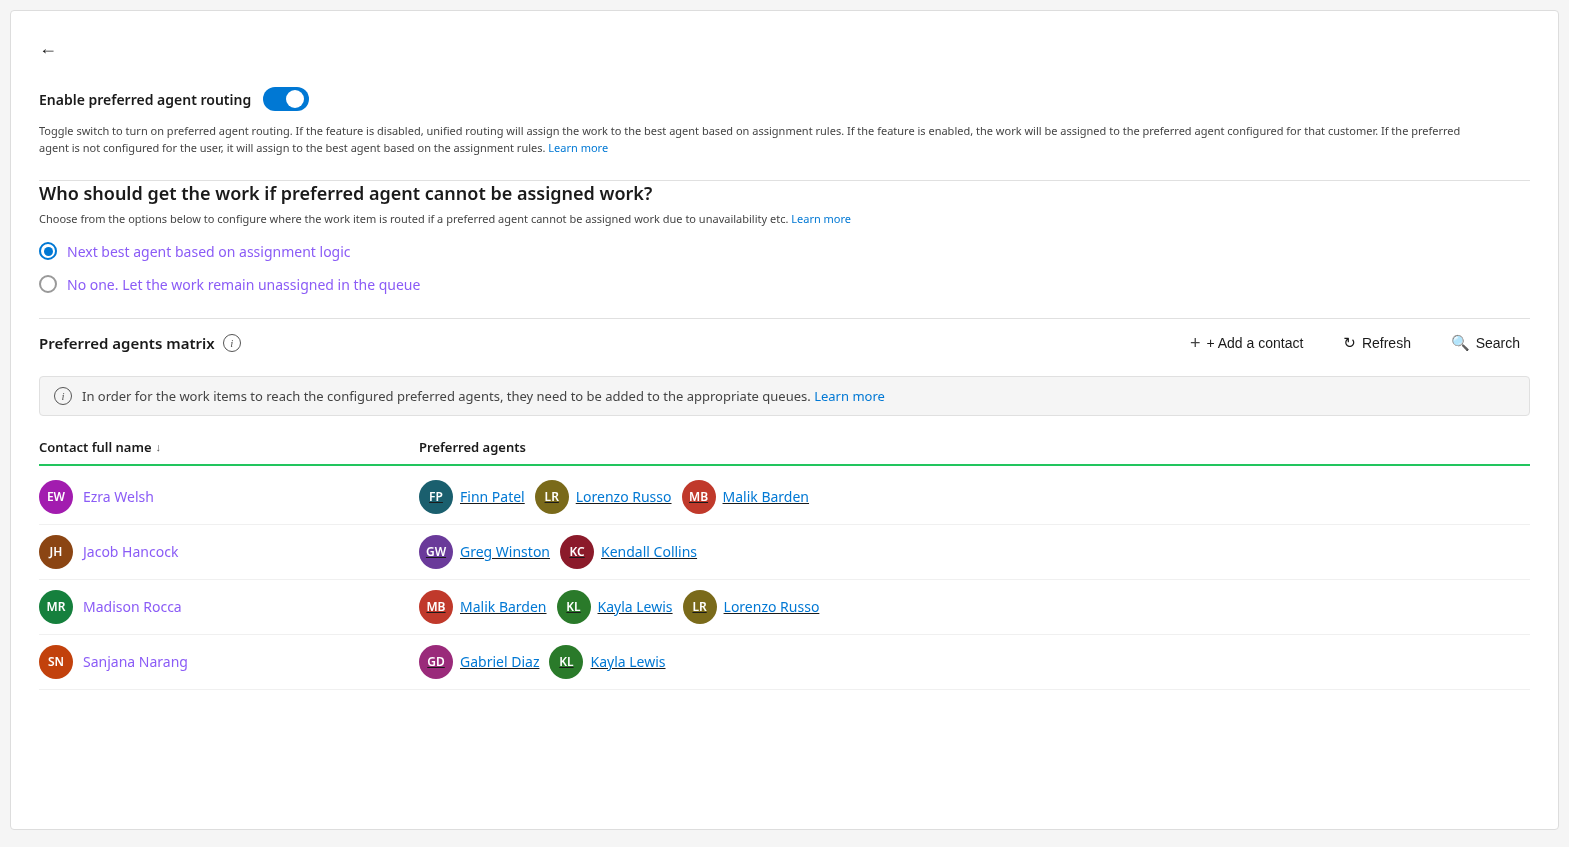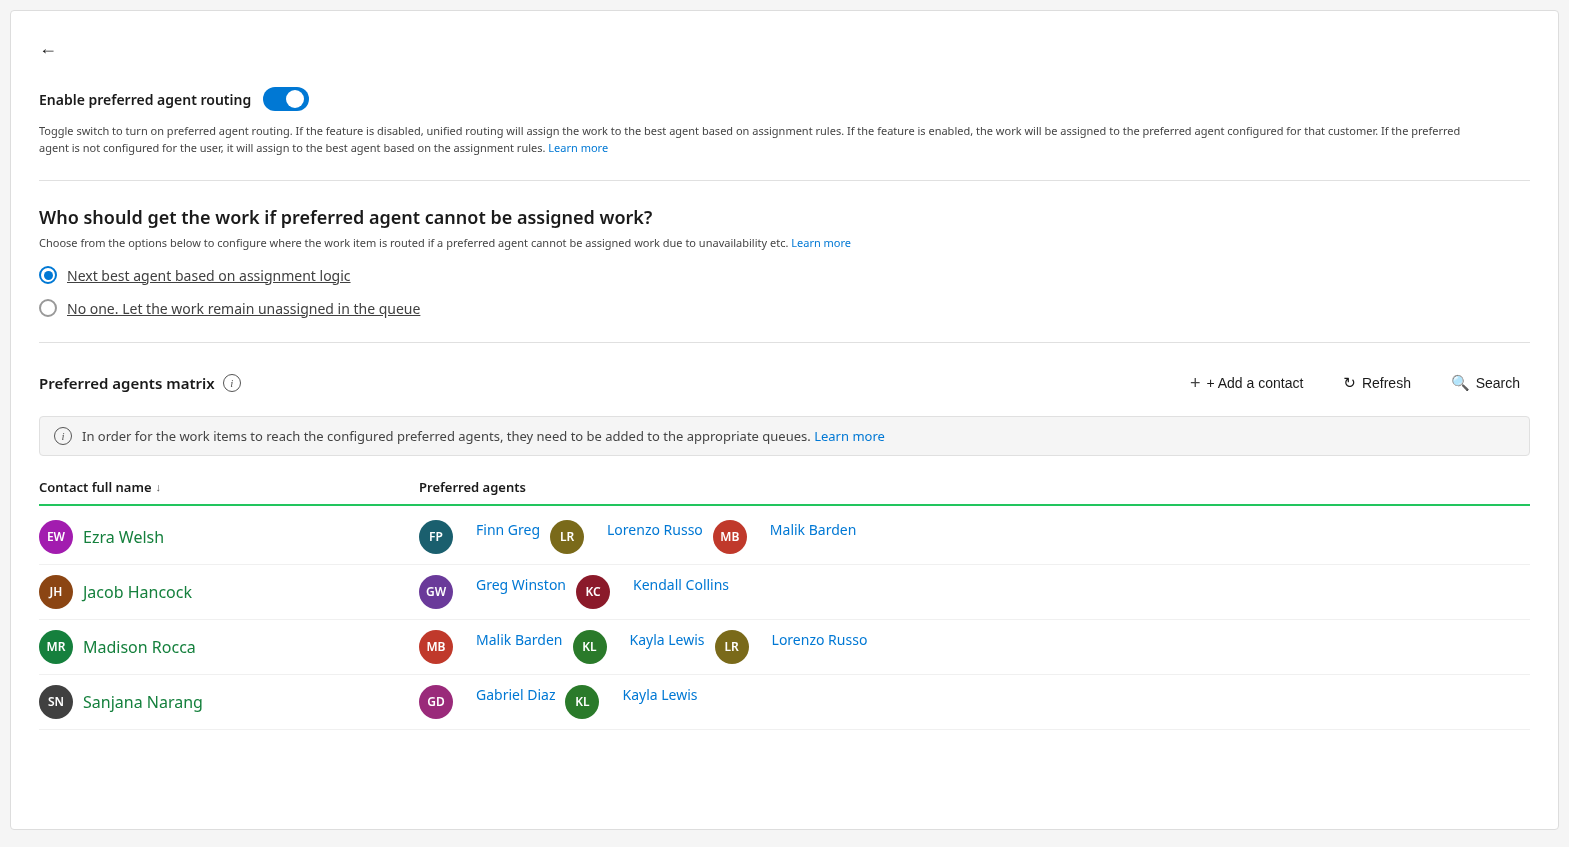--- a/index.html
+++ b/index.html
@@ -27,21 +27,20 @@
       font-size: 18px;
       color: #1a1a1a;
       cursor: pointer;
     }
     .page-title {
       font-size: 22px;
       font-weight: 600;
       color: #1a1a1a;
     }
     .section {
-      margin-bottom: 24px;
       padding-bottom: 24px;
       border-bottom: 1px solid #e0e0e0;
     }
     .toggle-row {
       display: flex;
       align-items: center;
       gap: 12px;
       margin-bottom: 12px;
     }
     .toggle-label {
@@ -114,22 +113,21 @@
       width: 9px;
       height: 9px;
       border-radius: 50%;
       background: #0078d4;
     }
     .radio-circle.empty {
       border-color: #999;
     }
     .radio-text {
       font-size: 14px;
-      color: #404040;
-      text-decoration: underline;
+      color: #8b5cf6;
     }
     .matrix-section {
       margin-top: 8px;
     }
     .matrix-header {
       display: flex;
       align-items: center;
       justify-content: space-between;
       margin-bottom: 16px;
     }
@@ -235,33 +233,35 @@
       border-radius: 50%;
       display: flex;
       align-items: center;
       justify-content: center;
       font-size: 12px;
       font-weight: 600;
       color: #fff;
       flex-shrink: 0;
     }
     .contact-name {
-      color: #15803d;
-      cursor: pointer;
-      font-size: 16px;
+      color: #8b5cf6;
+      cursor: pointer;
+      font-size: 14px;
     }
     .agents-cell {
       display: flex;
       align-items: center;
       gap: 10px;
       flex-wrap: wrap;
     }
     .agent-item {
       display: flex;
-      gap: 23px;
+      align-items: center;
+      gap: 7px;
+      text-decoration: underline;
     }
     .agent-name {
       color: #0078d4;
       cursor: pointer;
       font-size: 14px;
     }
   </style>
 </head>
 <body>
 
@@ -348,21 +348,21 @@
 
       <div id="table-rows">
           <div class="table-row">
             <div class="contact-cell">
               <div class="avatar" style="background: #a21caf;">EW</div>
               <span class="contact-name">Ezra Welsh</span>
             </div>
             <div class="agents-cell">
               <div class="agent-item">
                 <div class="avatar" style="background: rgb(26, 95, 110);">FP</div>
-                <span class="agent-name">Finn Greg</span>
+                <span class="agent-name">Finn Patel</span>
               </div>
               <div class="agent-item">
                 <div class="avatar" style="background: rgb(122, 106, 26);">LR</div>
                 <span class="agent-name">Lorenzo Russo</span>
               </div>
               <div class="agent-item">
                 <div class="avatar" style="background: rgb(192, 57, 43);">MB</div>
                 <span class="agent-name">Malik Barden</span>
               </div>
             </div>
@@ -398,21 +398,21 @@
                 <span class="agent-name">Kayla Lewis</span>
               </div>
               <div class="agent-item">
                 <div class="avatar" style="background: rgb(122, 106, 26);">LR</div>
                 <span class="agent-name">Lorenzo Russo</span>
               </div>
             </div>
           </div>
           <div class="table-row">
             <div class="contact-cell">
-              <div class="avatar" style="background: #404040;">SN</div>
+              <div class="avatar" style="background: #c2410c;">SN</div>
               <span class="contact-name">Sanjana Narang</span>
             </div>
             <div class="agents-cell">
               <div class="agent-item">
                 <div class="avatar" style="background: rgb(154, 42, 122);">GD</div>
                 <span class="agent-name">Gabriel Diaz</span>
               </div>
               <div class="agent-item">
                 <div class="avatar" style="background: rgb(42, 122, 42);">KL</div>
                 <span class="agent-name">Kayla Lewis</span>

